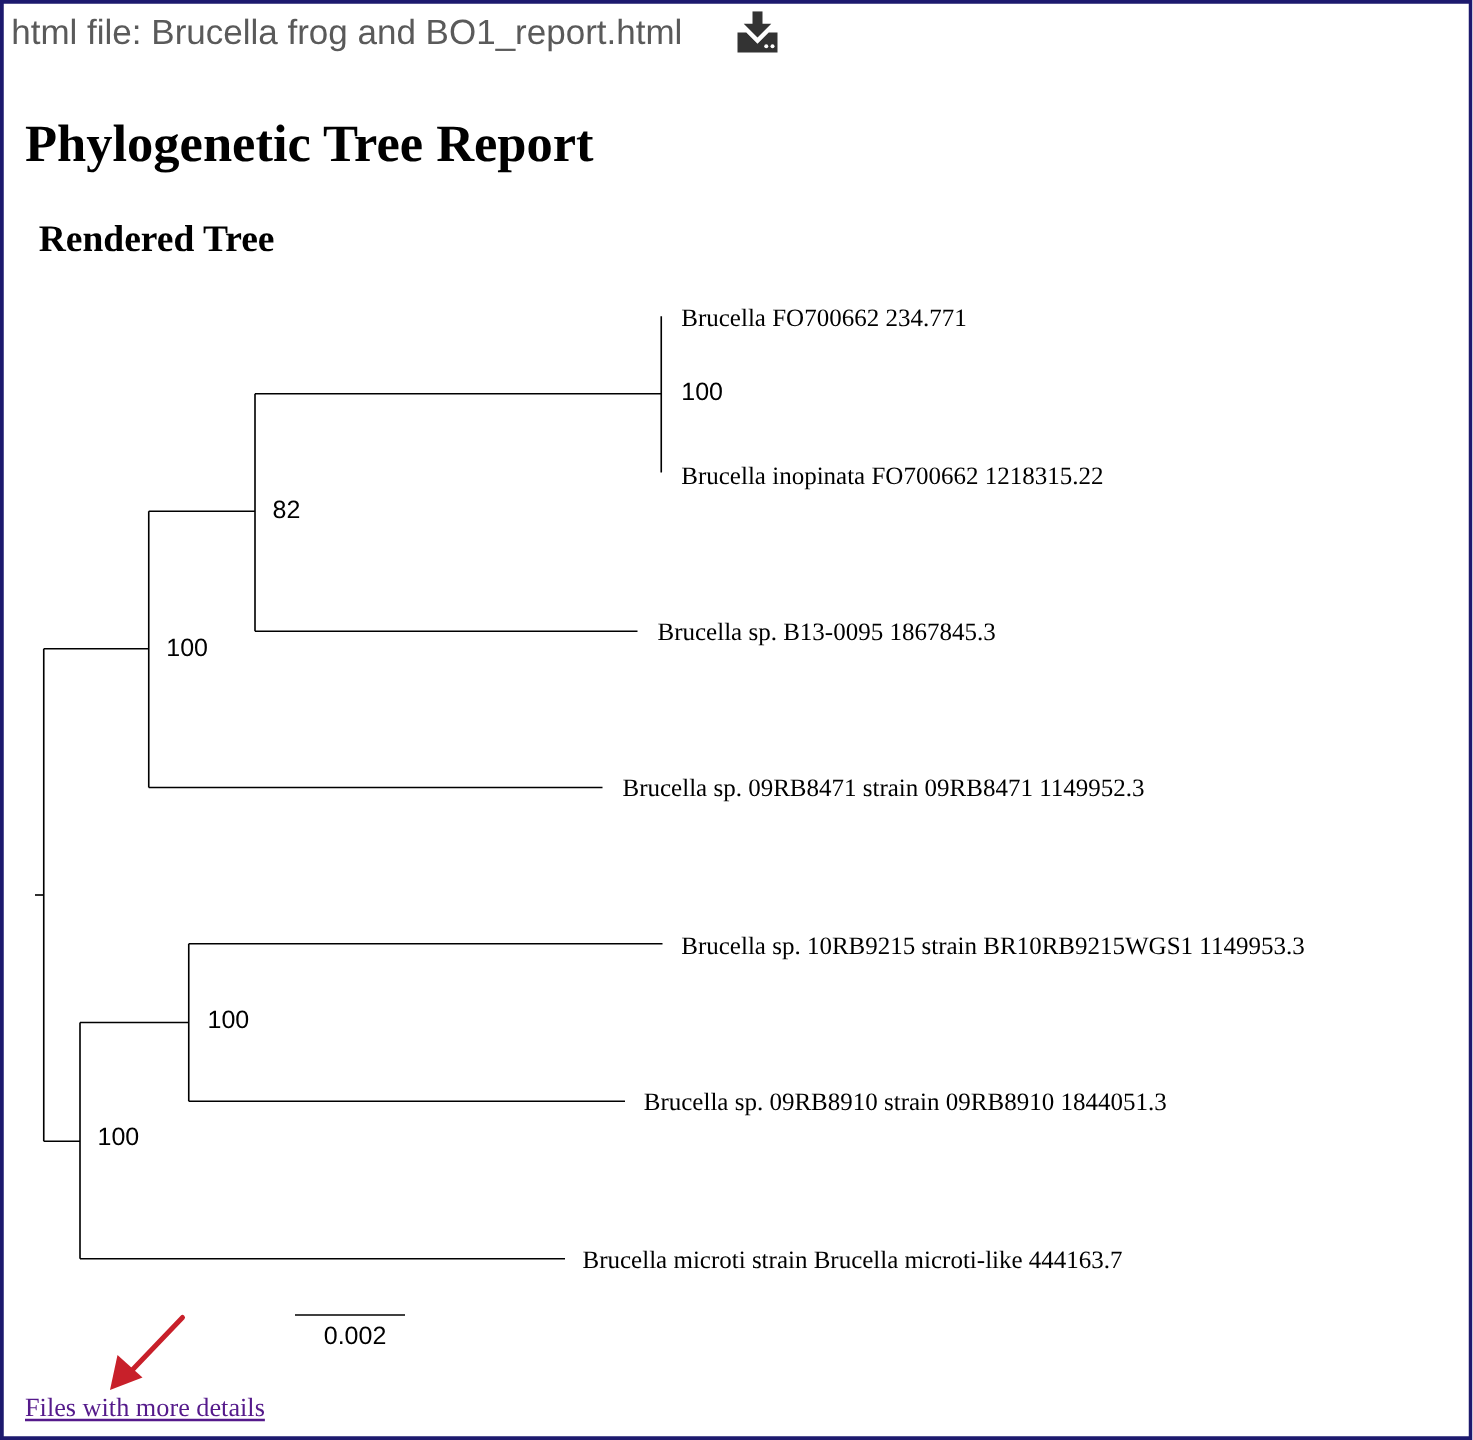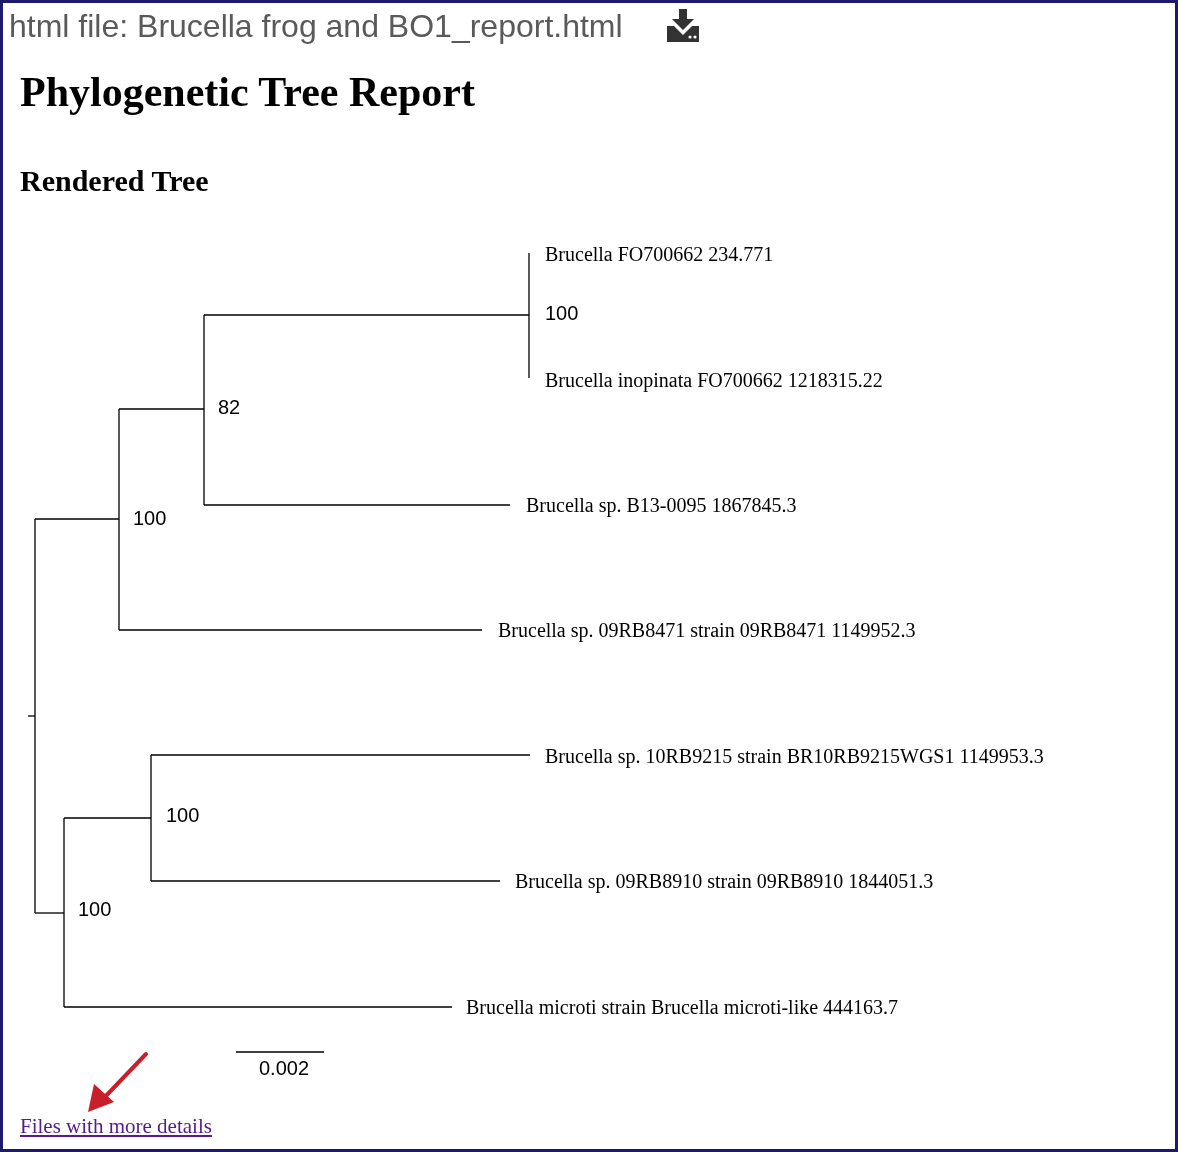--- a/index.html
+++ b/index.html
@@ -5,30 +5,30 @@
   html, body { margin: 0; padding: 0; background: #ffffff; }
   body { width: 1178px; height: 1152px; position: relative; overflow: hidden; }
   .frame {
     position: absolute; left: 0; top: 0; width: 1178px; height: 1152px;
     box-sizing: border-box; border: 3px solid #1d1a6e; border-top-width: 3px;
     background: #fff;
   }
   .file-header {
     position: absolute; left: 9px; top: 8px; height: 36px;
     display: flex; align-items: center;
-    font-family: "Liberation Sans", sans-serif; font-size: 32px; color: #5a5a5a; gap: 28px;
+    font-family: "Liberation Sans", sans-serif; font-size: 28px; color: #5a5a5a; gap: 28px;
   }
   .file-header .dl-icon { margin-left: 14px; width: 36px; height: 34px; display: inline-block; }
   h1.title {
-    position: absolute; left: 20px; top: 68px; margin: 0;
+    position: absolute; left: 20px; top: 92px; margin: 0;
     font-family: "Liberation Serif", serif; font-weight: bold; font-size: 42px; color: #000;
     letter-spacing: 0px;
   }
   h2.subtitle {
-    position: absolute; left: 20px; top: 164px; margin: 0;
+    position: absolute; left: 20px; top: 164px; margin: 11px;
     font-family: "Liberation Serif", serif; font-weight: bold; font-size: 30px; color: #000;
   }
   .tree { position: absolute; left: 0; top: 0; width: 1178px; height: 1152px; }
   .tree .branch { stroke: #000; stroke-width: 1.3; fill: none; }
   .tree .leaf-label { font-family: "Liberation Serif", serif; font-size: 20px; fill: #000; }
   .tree .support { font-family: "Liberation Sans", sans-serif; font-size: 20px; fill: #000; }
   .tree .scale-label { font-family: "Liberation Sans", sans-serif; font-size: 20px; fill: #000; }
   .details-link {
     position: absolute; left: 20px; top: 1114px;
     font-family: "Liberation Serif", serif; font-size: 21px; color: #551a8b;

